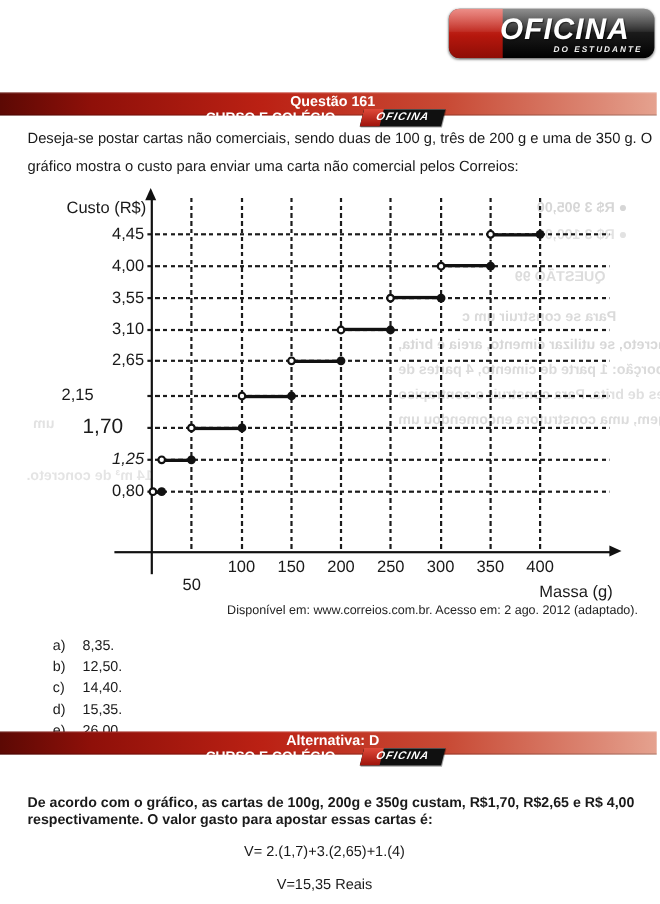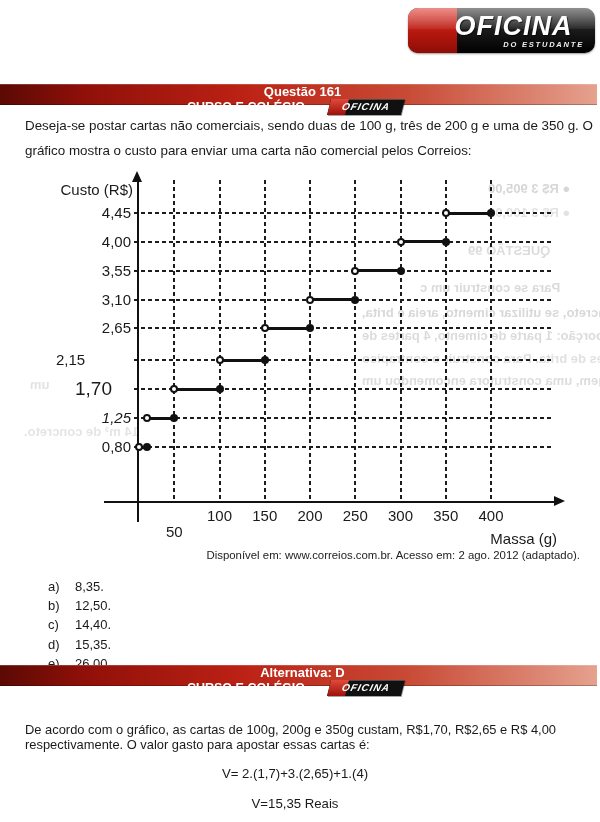--- a/index.html
+++ b/index.html
@@ -45,21 +45,21 @@
     position:absolute;right:11px;bottom:4px;color:#f0f0f0;
     font-style:italic;font-weight:bold;font-size:7.5px;letter-spacing:1.8px;
   }
   
   .qtext{position:absolute;left:25px;top:113px;font-size:13.4px;line-height:25px;}
   .qtext div{white-space:nowrap;}
   .alts{position:absolute;left:48px;top:577px;font-size:13px;}
   .alt-row{display:flex;line-height:19.2px;}
   .alt-letter{width:27px;}
   .sol-par{position:absolute;left:25px;top:722px;font-size:12.9px;line-height:15.2px;}
-  .sol-par div{white-space:nowrap;}
+  .sol-par div{white-space:nowrap;font-weight:bold;}
   .sol-center{position:absolute;left:0;width:590px;text-align:center;font-size:13.2px;}
   
   .y-axis-title{position:absolute;left:38px;top:181px;width:95px;text-align:right;font-size:15px;white-space:nowrap;}
   .x-axis-title{position:absolute;left:455px;top:530px;width:102px;text-align:right;font-size:15px;white-space:nowrap;}
   .chart-source{position:absolute;left:120px;top:549px;width:460px;text-align:right;font-size:11.4px;color:#222;white-space:nowrap;}
   .bleed-frag{
     position:absolute;white-space:nowrap;font-weight:bold;font-size:13px;color:#9a9a9a;
     transform:scaleX(-1);filter:blur(0.5px);
   }
 </style>

